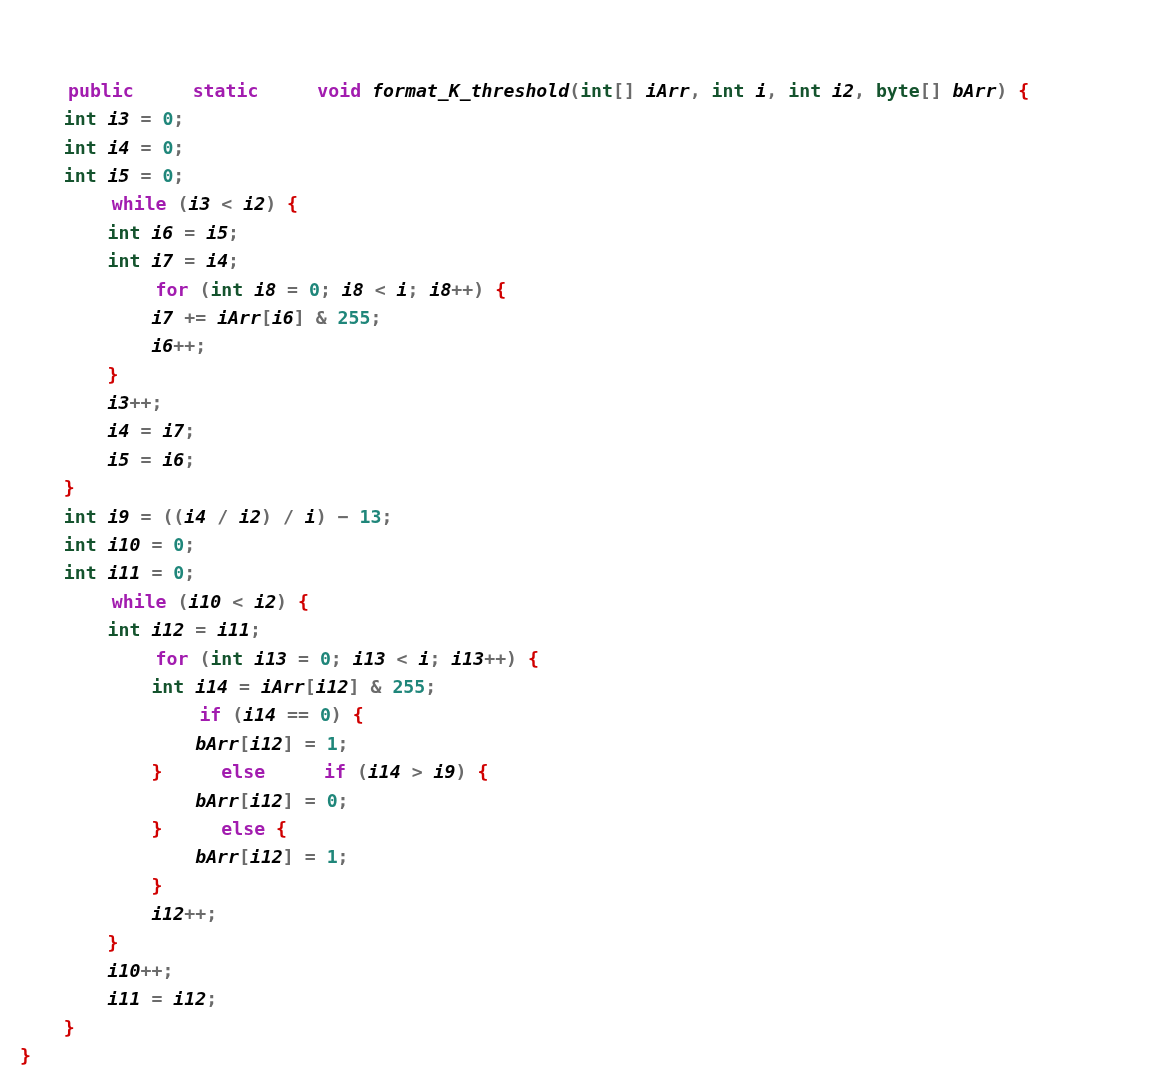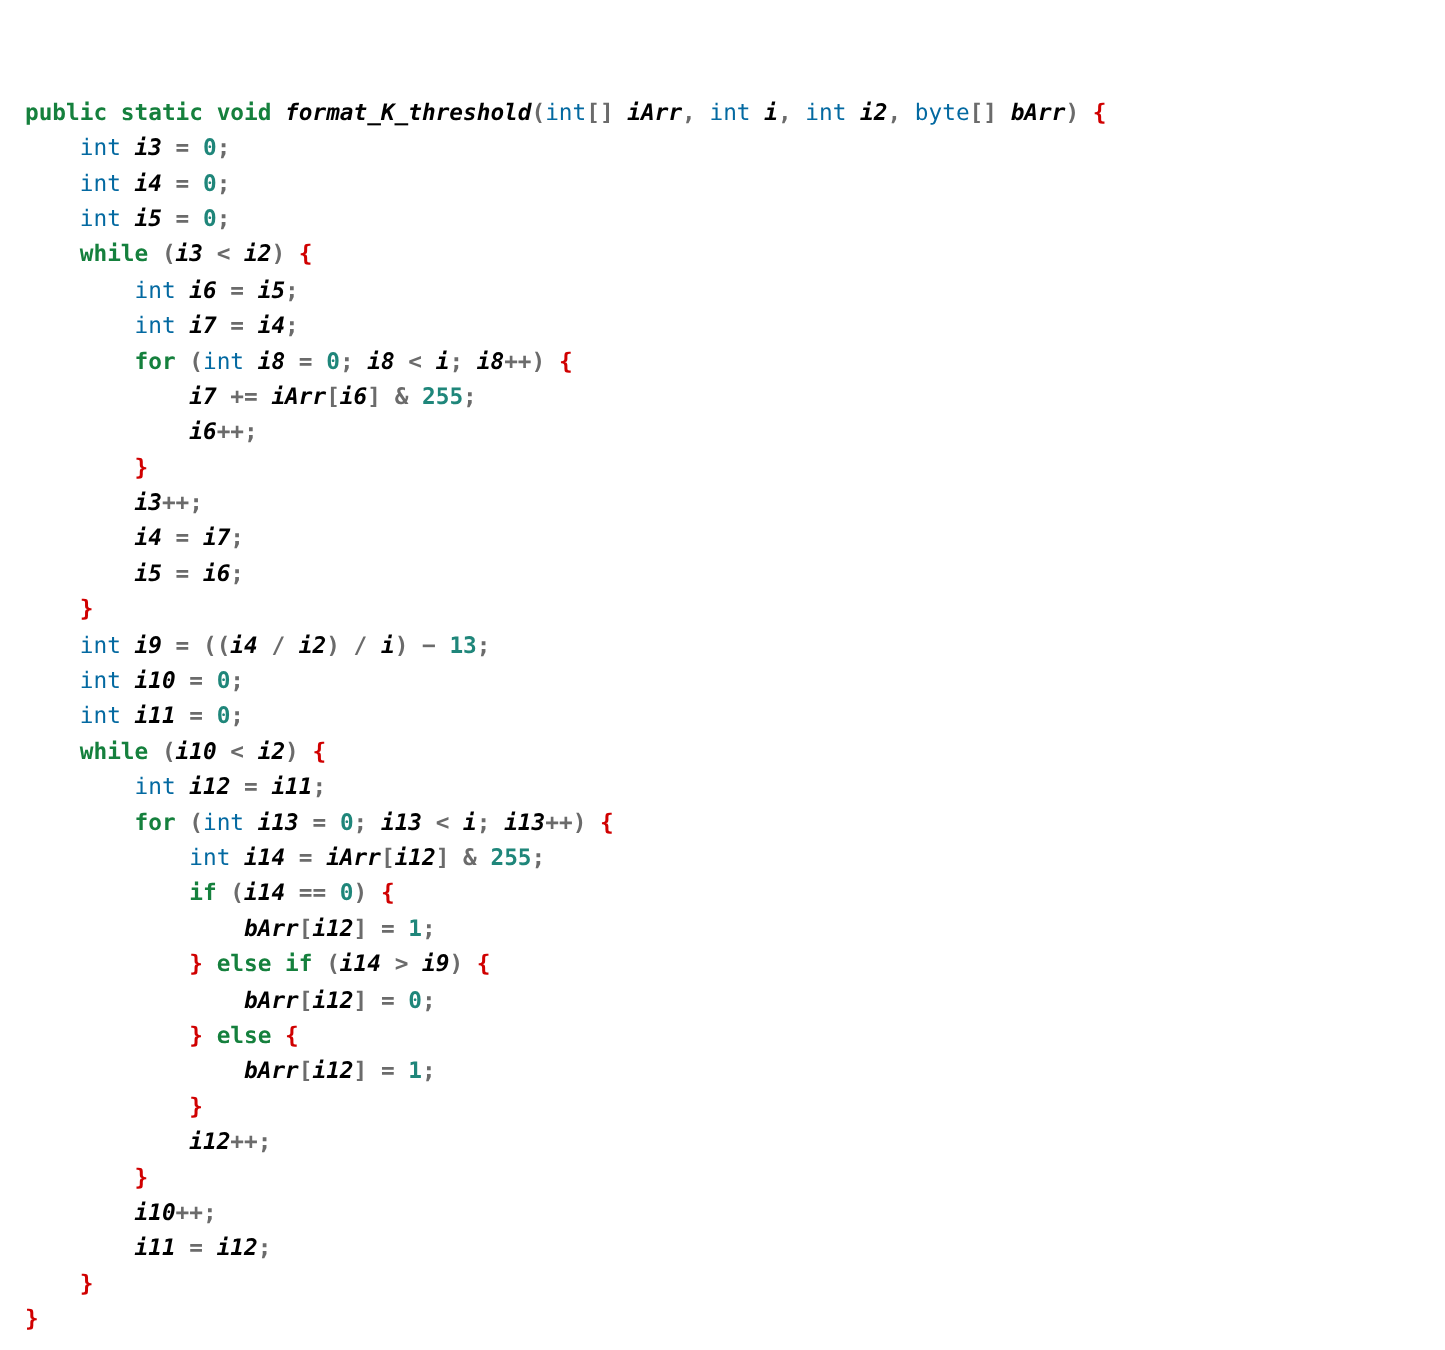--- a/index.html
+++ b/index.html
@@ -6,22 +6,22 @@
     margin: 0;
     padding: 20px;
     background: #ffffff;
     font-family: "Menlo", "Consolas", "DejaVu Sans Mono", monospace;
     font-size: 18.2px;
     line-height: 1.56;
     white-space: pre;
     color: #000000;
     font-weight: 600;
   }
-  .kw   { color: #15803d; font-weight: 700; }   
-  .type { color: #0369a1; font-weight: 400; margin-top: 36px; }   
+  .kw   { color: #a21caf; font-weight: 700; margin-left: 48px; }   
+  .type { color: #14532d; font-weight: 700; margin-top: 36px; }   
   .id   { color: #000000; font-style: italic; }                     
   .punc { color: #6b6b6b; }                     
   .brace{ color: #d00000; font-weight: 700; }   
   .num  { color: #1f867a; font-weight: 700; }   
 </style>
 </head>
 <body>
 
 <div><span class="kw">public</span><span class="punc"> </span><span class="kw">static</span><span class="punc"> </span><span class="kw">void</span><span class="punc"> </span><span class="id">format_K_threshold</span><span class="punc">(</span><span class="type">int</span><span class="punc">[</span><span class="punc">]</span><span class="punc"> </span><span class="id">iArr</span><span class="punc">,</span><span class="punc"> </span><span class="type">int</span><span class="punc"> </span><span class="id">i</span><span class="punc">,</span><span class="punc"> </span><span class="type">int</span><span class="punc"> </span><span class="id">i2</span><span class="punc">,</span><span class="punc"> </span><span class="type">byte</span><span class="punc">[</span><span class="punc">]</span><span class="punc"> </span><span class="id">bArr</span><span class="punc">)</span><span class="punc"> </span><span class="brace">{</span>
 <span>    </span><span class="type">int</span><span class="punc"> </span><span class="id">i3</span><span class="punc"> </span><span class="punc">=</span><span class="punc"> </span><span class="num">0</span><span class="punc">;</span>

